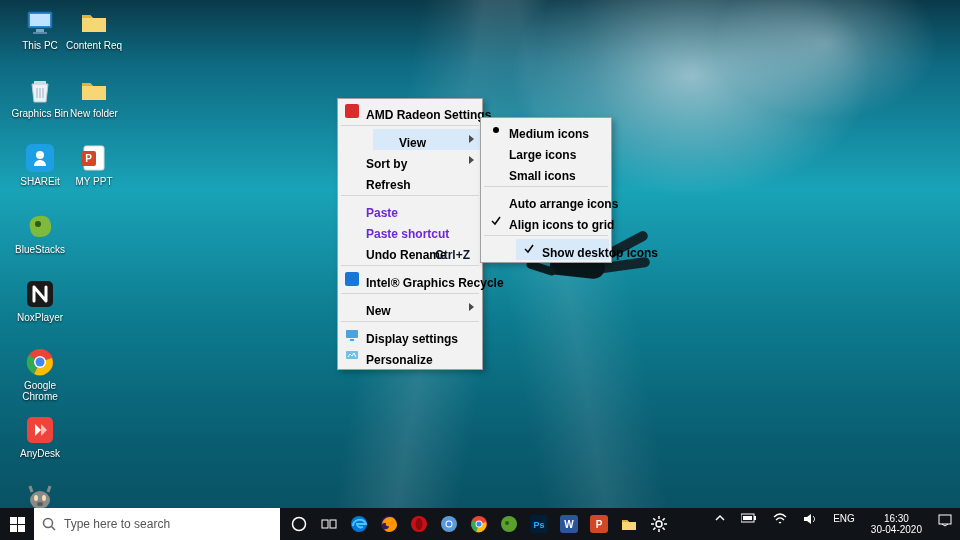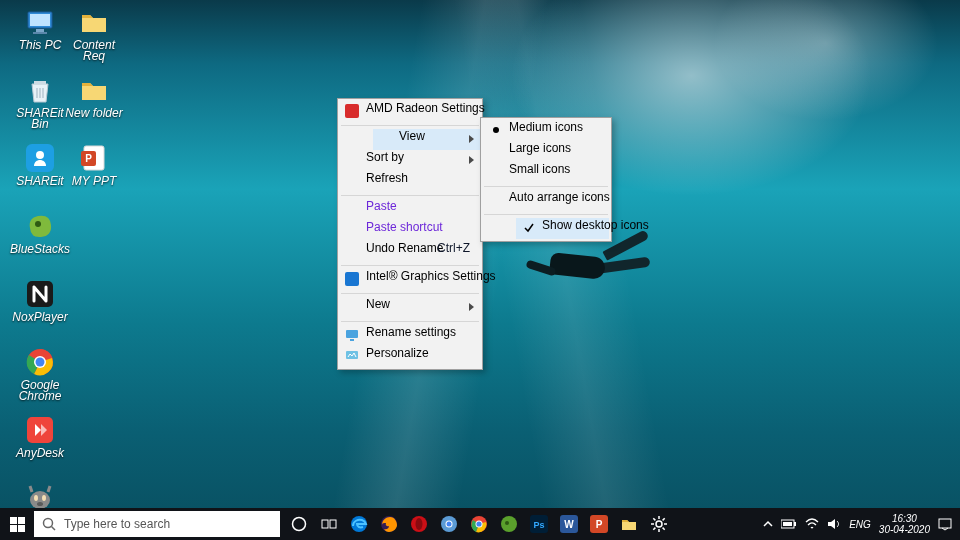--- a/index.html
+++ b/index.html
@@ -10,38 +10,38 @@
      linear-gradient(100deg,transparent 40%,rgba(255,255,255,.12) 46%,transparent 52%),
      linear-gradient(80deg,transparent 52%,rgba(255,255,255,.10) 58%,transparent 64%);}
   .diver{position:absolute;left:520px;top:230px;width:120px;height:80px;}
   .diver .body{position:absolute;left:30px;top:25px;width:55px;height:22px;background:#09171b;border-radius:10px 14px 14px 6px;transform:rotate(6deg);}
   .diver .fin1{position:absolute;left:82px;top:10px;width:48px;height:10px;background:#11262c;border-radius:2px 8px 8px 2px;transform:rotate(-28deg);}
   .diver .fin2{position:absolute;left:80px;top:30px;width:50px;height:10px;background:#11262c;border-radius:2px 8px 8px 2px;transform:rotate(-8deg);}
   .diver .arm{position:absolute;left:6px;top:34px;width:30px;height:8px;background:#0c1d22;border-radius:6px;transform:rotate(18deg);}
   .icons{position:absolute;left:6px;top:6px;display:flex;flex-direction:column;gap:10px;}
   .dicon{width:68px;height:58px;display:flex;flex-direction:column;align-items:center;justify-content:flex-start;gap:2px;text-align:center;border-radius:2px;}
   .dicon .glyph{width:32px;height:32px;display:flex;align-items:center;justify-content:center;}
-  .dicon .lbl{color:#fff;font-size:12px;line-height:11px;text-shadow:0 1px 2px rgba(0,0,0,.8);max-width:64px;word-wrap:break-word;font-style:italic;}
+  .dicon .lbl{color:#fff;font-size:10px;line-height:11px;text-shadow:0 1px 2px rgba(0,0,0,.8);max-width:64px;word-wrap:break-word;}
   
   .ctx{position:absolute;background:#f2f2f2;border:1px solid #a0a0a0;box-shadow:3px 3px 6px rgba(0,0,0,.25);padding:2px;}
-  .ctx .row{display:flex;align-items:flex-start;height:21px;padding:0 18px 0 26px;position:relative;white-space:nowrap;}
+  .ctx .row{display:flex;align-items:flex-end;height:21px;padding:0 18px 0 26px;position:relative;white-space:nowrap;font-weight:bold;}
   .ctx .row.highlight{background:#d8eaf9;margin-left:33px;}
   .ctx .row.disabled{color:#6d28d9;}
   .ctx .sep{height:1px;background:#d6d6d6;margin:3px 1px;}
   .ctx .row .ic{position:absolute;left:4px;top:2px;width:16px;height:16px;display:flex;align-items:center;justify-content:center;}
   .ctx .row .arrow{position:absolute;right:6px;top:6px;width:0;height:0;border-top:4px solid transparent;border-bottom:4px solid transparent;border-left:5px solid #4a4a4a;}
   .ctx .row .shct{position:absolute;right:10px;color:#0f172a;}
   .sub .row .mark{position:absolute;left:8px;top:5px;width:10px;height:10px;}
   
   .taskbar{position:absolute;left:0;bottom:0;width:960px;height:32px;background:#101318;display:flex;align-items:center;color:#fff;}
   .start{width:34px;height:32px;display:flex;align-items:center;justify-content:center;}
-  .search{flex:0 0 230px;height:26px;background:#fff;display:flex;align-items:center;gap:8px;padding:0 8px;color:#555;}
+  .search{flex:0 0 230px;height:32px;background:#fff;display:flex;align-items:center;gap:8px;padding:0 8px;color:#555;}
   .tb-icons{display:flex;align-items:center;gap:4px;margin-left:6px;}
   .tb-icons .tb{width:26px;height:32px;display:flex;align-items:center;justify-content:center;}
-  .tray{margin-left:auto;display:flex;align-items:center;gap:8px;padding:0 8px;font-size:10px;font-style:italic;}
+  .tray{margin-left:auto;display:flex;align-items:flex-start;gap:16px;padding:0 8px;font-size:10px;}
   .tray .clock{text-align:center;line-height:11px;}
   svg{display:block;}
 </style>
 </head>
 <body>
 
 <div class="desktop">
 
   <div class="diver">
     <div class="fin1"></div>
@@ -63,21 +63,21 @@
       <span class="lbl">This PC</span>
     </div>
     <div class="dicon">
       <span class="glyph">
           <svg width="32" height="32">
             <path d="M8 10 L24 10 L22 28 L10 28 Z" fill="#e8f2f7" stroke="#b8c8d2"></path>
             <rect x="10" y="7" width="12" height="3" fill="#cddbe3"></rect>
             <path d="M13 14v10M16 14v10M19 14v10" stroke="#9fb3c0" stroke-width="1"></path>
           </svg>
         </span>
-      <span class="lbl">SHAREit Bin</span>
+      <span class="lbl">Graphics Bin</span>
     </div>
     <div class="dicon">
       <span class="glyph">
           <svg width="32" height="32">
             <rect x="2" y="2" width="28" height="28" rx="6" fill="#1d9fe3"></rect>
             <circle cx="16" cy="13" r="4" fill="#fff"></circle>
             <path d="M10 24c0-4 3-6 6-6s6 2 6 6" fill="#fff"></path>
           </svg>
         </span>
       <span class="lbl">SHAREit</span>
@@ -201,36 +201,36 @@
       <span>Undo Rename</span>
       <span class="shct">Ctrl+Z</span>
     </div>
     <div class="sep"></div>
     <div class="row">
       <span class="ic">
           <svg width="14" height="14">
             <rect width="14" height="14" fill="#1976d2" rx="2"></rect>
           </svg>
         </span>
-      <span>Intel® Graphics Settings</span>
+      <span>Intel® Graphics Recycle</span>
     </div>
     <div class="sep"></div>
     <div class="row">
       <span>New</span>
       <span class="arrow"></span>
     </div>
     <div class="sep"></div>
     <div class="row">
       <span class="ic">
           <svg width="14" height="14">
             <rect x="1" y="2" width="12" height="8" fill="#4aa3df" rx="1"></rect>
             <rect x="5" y="11" width="4" height="2" fill="#4aa3df"></rect>
           </svg>
         </span>
-      <span>Rename settings</span>
+      <span>Display settings</span>
     </div>
     <div class="row">
       <span class="ic">
           <svg width="14" height="14">
             <rect x="1" y="2" width="12" height="8" fill="#6ec1e4" rx="1"></rect>
             <path d="M3 8l2-3 2 2 2-3 2 4" stroke="#fff" fill="none"></path>
           </svg>
         </span>
       <span>Personalize</span>
     </div>
@@ -247,20 +247,28 @@
     </div>
     <div class="row">
       <span>Large icons</span>
     </div>
     <div class="row">
       <span>Small icons</span>
     </div>
     <div class="sep"></div>
     <div class="row">
       <span>Auto arrange icons</span>
+    </div>
+    <div class="row">
+      <span class="mark">
+          <svg width="10" height="10">
+            <path d="M1 5l3 3 5-7" stroke="#000" stroke-width="1.5" fill="none"></path>
+          </svg>
+        </span>
+      <span>Align icons to grid</span>
     </div>
     <div class="sep"></div>
     <div class="row highlight">
       <span class="mark">
           <svg width="10" height="10">
             <path d="M1 5l3 3 5-7" stroke="#000" stroke-width="1.5" fill="none"></path>
           </svg>
         </span>
       <span>Show desktop icons</span>
     </div>

